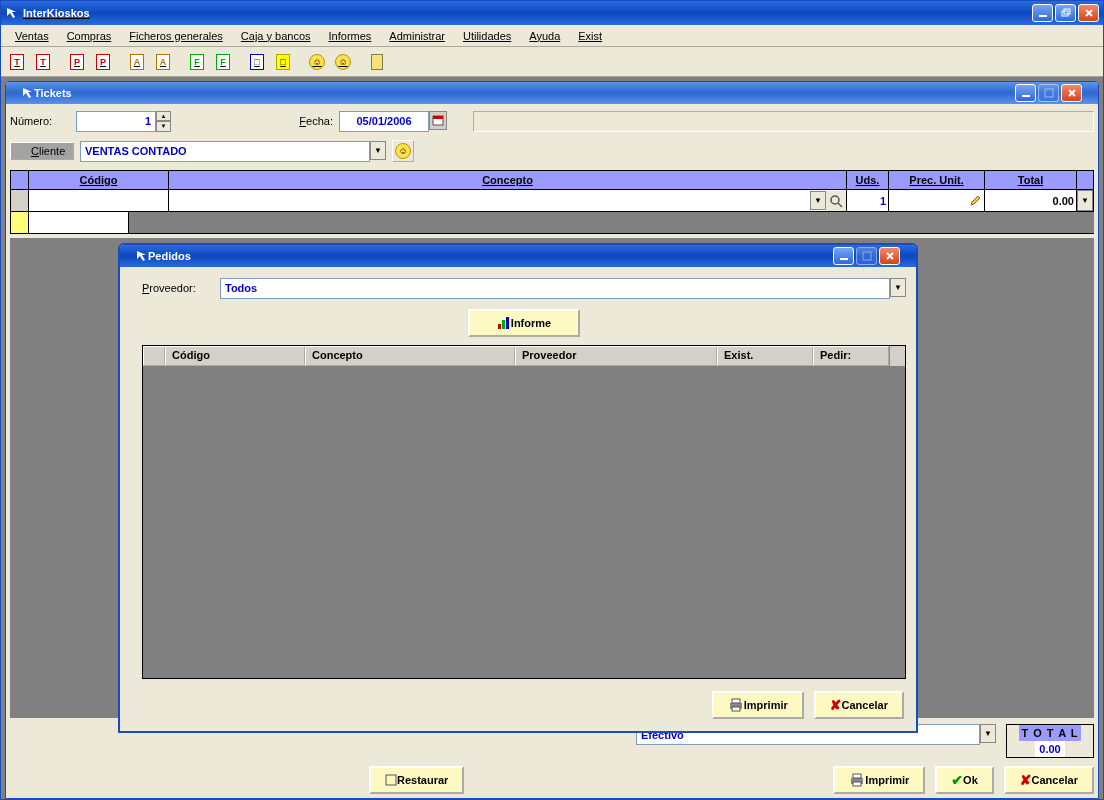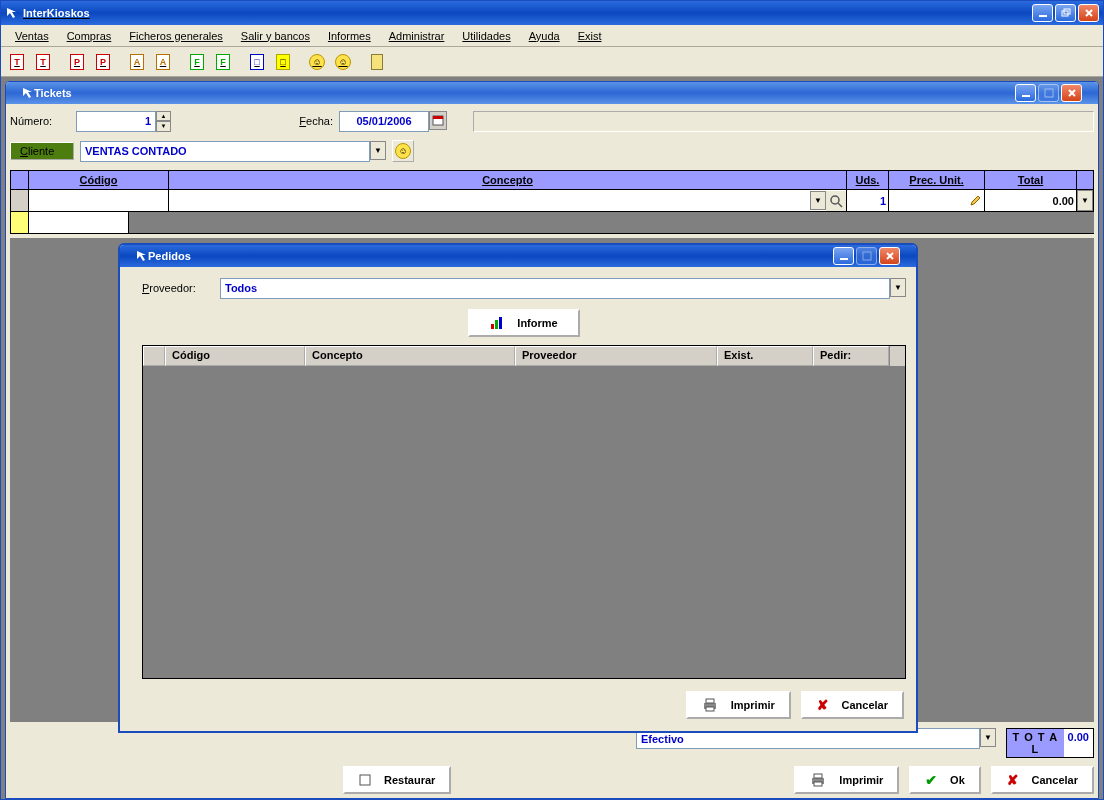--- a/index.html
+++ b/index.html
@@ -34,44 +34,44 @@
 
 
 .child-window { position: absolute; background: #ece9d8; border: 1px solid #1a4cbe; border-radius: 4px 4px 0 0; }
 .child-window.tickets { left: 4px; top: 4px; right: 4px; bottom: 0; display: flex; flex-direction: column; }
 .child-title { height: 22px; background: linear-gradient(to bottom, #5a93e8 0%, #2d67d4 50%, #5a93e8 100%); color: #fff; display: flex; align-items: center; padding: 0 16px; font-weight: bold; border-radius: 4px 4px 0 0; }
 .child-controls { display: flex; gap: 2px; }
 .child-body { flex: 1; display: flex; flex-direction: column; padding: 4px; gap: 4px; position: relative; }
 
 .form-row { display: flex; align-items: center; gap: 6px; height: 26px; }
 .lbl { width: 60px; text-align: left; }
-.lbl.sunken { background: #4d7c0f; border: 1px solid #ece9d8; padding: 2px 9px; }
+.lbl.sunken { background: #a3a3a3; border: 1px solid #ece9d8; padding: 2px 20px; }
 .input-box { background: #fff; border: 1px solid #7f9db9; height: 21px; padding: 0 4px; display: flex; align-items: center; }
 .input-box.blue { color: #0000cc; font-weight: bold; }
 .spinner { display: flex; flex-direction: column; width: 15px; height: 21px; }
 .spinner-btn { flex: 1; background: #ece9d8; border: 1px solid #888; font-size: 6px; display: flex; align-items: center; justify-content: center; cursor: pointer; }
 .combo-btn { width: 16px; height: 19px; background: #ece9d8; border: 1px solid #888; display: flex; align-items: center; justify-content: center; font-size: 8px; cursor: pointer; }
 .search-face-btn { width: 22px; height: 22px; background: #ece9d8; border: 1px outset #fff; display: flex; align-items: center; justify-content: center; cursor: pointer; }
 .cal-btn { width: 18px; height: 19px; background: #d4d0c8; border: 1px solid #888; font-size: 10px; display: flex; align-items: center; justify-content: center; cursor:pointer; }
 
 .grid-header { display: flex; border: 1px solid #000; }
 .grid-header .gh { background: #9b9bff; color: #000; font-weight: bold; text-align: center; padding: 3px 2px; border-right: 1px solid #000; text-decoration: underline; }
 .gh-codigo { width: 140px; }
 .gh-concepto { flex: 1; }
 .gh-uds { width: 42px; }
 .gh-pu { width: 96px; }
 .gh-total { width: 92px; }
 .grid-row { display: flex; border-left: 1px solid #000; border-right: 1px solid #000; border-bottom: 1px solid #000; height: 22px; }
 .grid-row .gc { border-right: 1px solid #000; background: #fff; display: flex; align-items:center; padding: 0 2px; }
 .grid-row .row-handle { width: 18px; background: #d4d0c8; border-right: 1px solid #000; }
 .row-handle.yellow { background: #ffff77; }
 .grid-scrollbtn { width: 16px; background: #ece9d8; border: 1px solid #888; display:flex; align-items:center; justify-content:center; font-size:8px; cursor:pointer; }
-.btn { height: 28px; background: #ffffff; border: 2px outset #fff; padding: 0 14px; display: inline-flex; align-items: center; gap: 13px; cursor: pointer; font-weight: bold; }
+.btn { height: 28px; background: #fef9c3; border: 2px outset #fff; padding: 0 14px; display: inline-flex; align-items: center; gap: 0; cursor: pointer; font-weight: bold; }
 .total-box { width: 88px; }
-.total-wrap { display: flex; flex-direction: row; border: 1px solid #000; }
+.total-wrap { display: flex; flex-direction: column; border: 1px solid #000; align-items: center; }
 .total-lbl { background: #9b9bff; font-weight: bold; text-align: center; padding: 2px; letter-spacing: 1px; }
 .total-val { background: #fff; text-align: right; padding: 2px 4px; color: #0000cc; font-weight: bold; }
 
 .pay-combo { flex: 0 0 360px; display: flex; }
 .pay-combo .input-box { flex: 1; }
 
 
 .modal { position: absolute; left: 112px; top: 139px; width: 800px; height: 490px; background: #ece9d8; border: 2px solid #1a4cbe; border-radius: 6px 6px 0 0; display: flex; flex-direction: column; z-index: 100; }
 .modal .child-title { background: linear-gradient(to bottom, #2b6bde 0%, #0b48c0 50%, #2b6bde 100%); }
 .modal-body { flex:1; padding: 8px 10px; display: flex; flex-direction: column; gap: 8px; margin-left: 12px; }
@@ -123,21 +123,21 @@
             <path d="M2 2 L8 8 M8 2 L2 8" stroke="#fff" stroke-width="2"></path>
           </svg>
         </div>
     </div>
   </div>
 
   <div class="menubar">
     <span class="menu-item">Ventas</span>
     <span class="menu-item">Compras</span>
     <span class="menu-item">Ficheros generales</span>
-    <span class="menu-item">Salir y bancos</span>
+    <span class="menu-item">Caja y bancos</span>
     <span class="menu-item">Informes</span>
     <span class="menu-item">Administrar</span>
     <span class="menu-item">Utilidades</span>
     <span class="menu-item">Ayuda</span>
     <span class="menu-item">Exist</span>
   </div>
 
   <div class="toolbar">
     <div class="tb-btn">
         <span class="tb-letter r">T</span>

